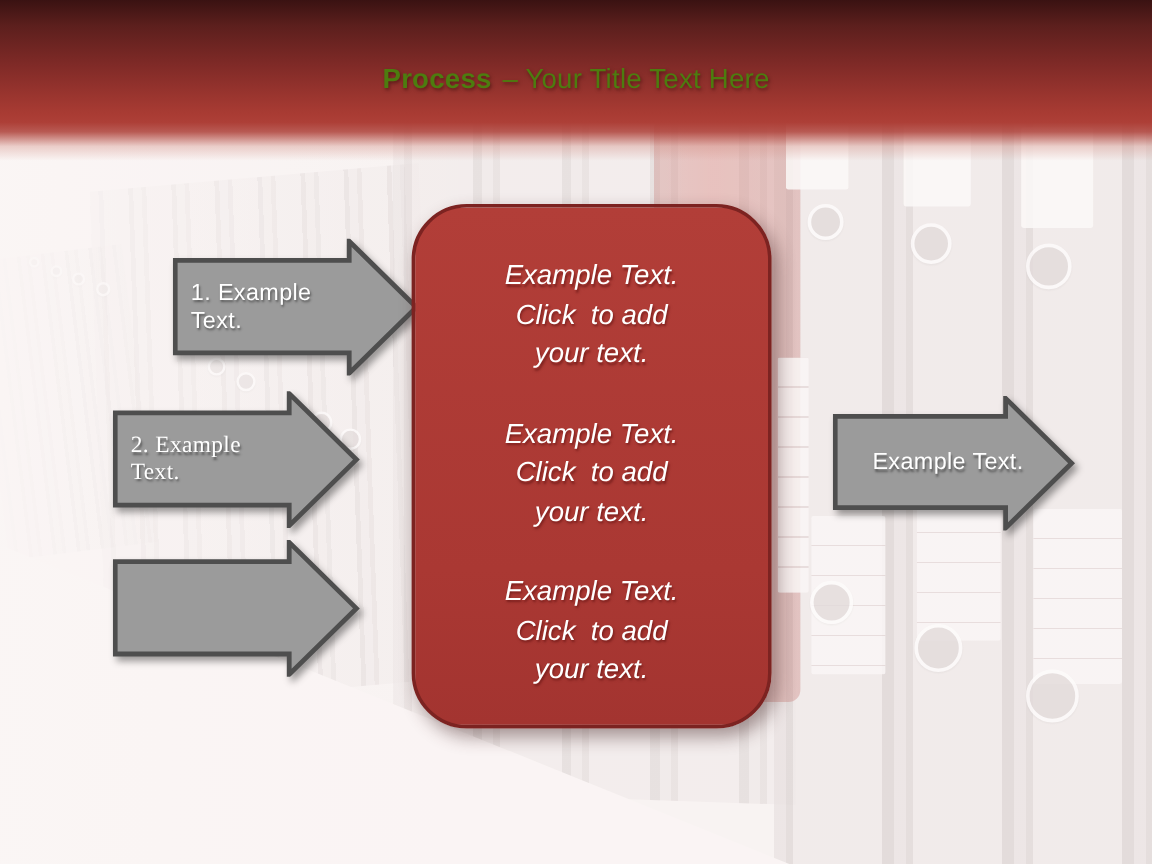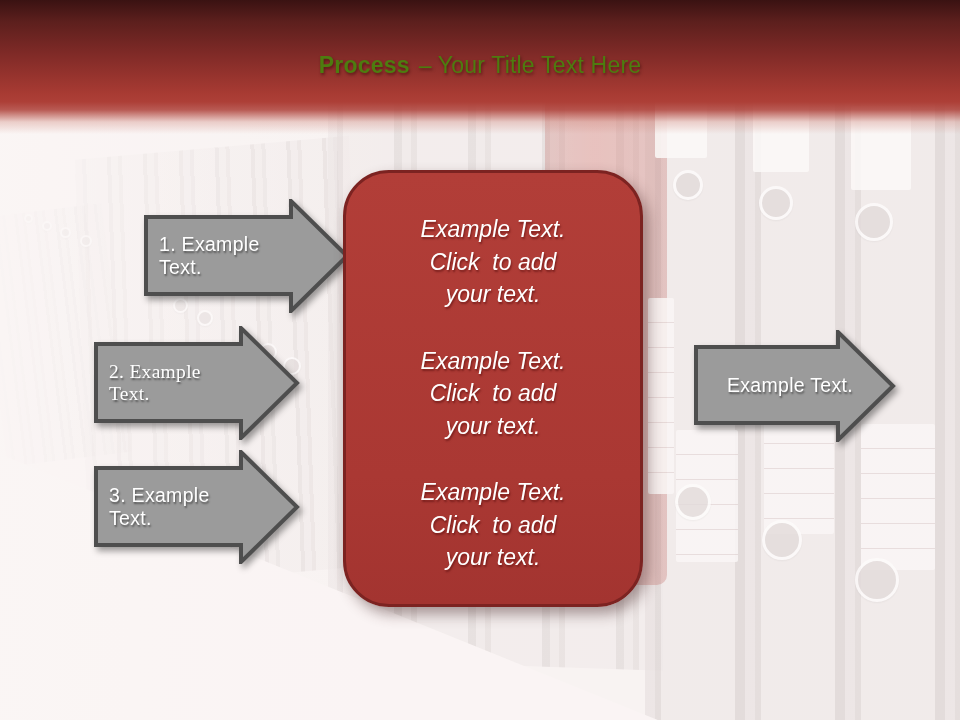--- a/index.html
+++ b/index.html
@@ -137,21 +137,20 @@
   <div class="arrow arrow-2">
     <svg width="206" height="114" viewBox="0 0 206 114">
       <polygon points="2,18 147,18 147,2 203,57 147,112 147,95 2,95" fill="#9b9b9b" stroke="#4e4e4e" stroke-width="4"></polygon>
     </svg>
     <div class="arrow-label">2. Example Text.</div>
   </div>
   <div class="arrow arrow-3">
     <svg width="206" height="114" viewBox="0 0 206 114">
       <polygon points="2,18 147,18 147,2 203,57 147,112 147,95 2,95" fill="#9b9b9b" stroke="#4e4e4e" stroke-width="4"></polygon>
     </svg>
-    <div class="arrow-label">3. Example Text.</div>
   </div>
 
   <div class="center-panel">
     <div class="text-block">Example Text.
 Click  to add
 your text.</div>
     <div class="text-block">Example Text.
 Click  to add
 your text.</div>
     <div class="text-block">Example Text.

